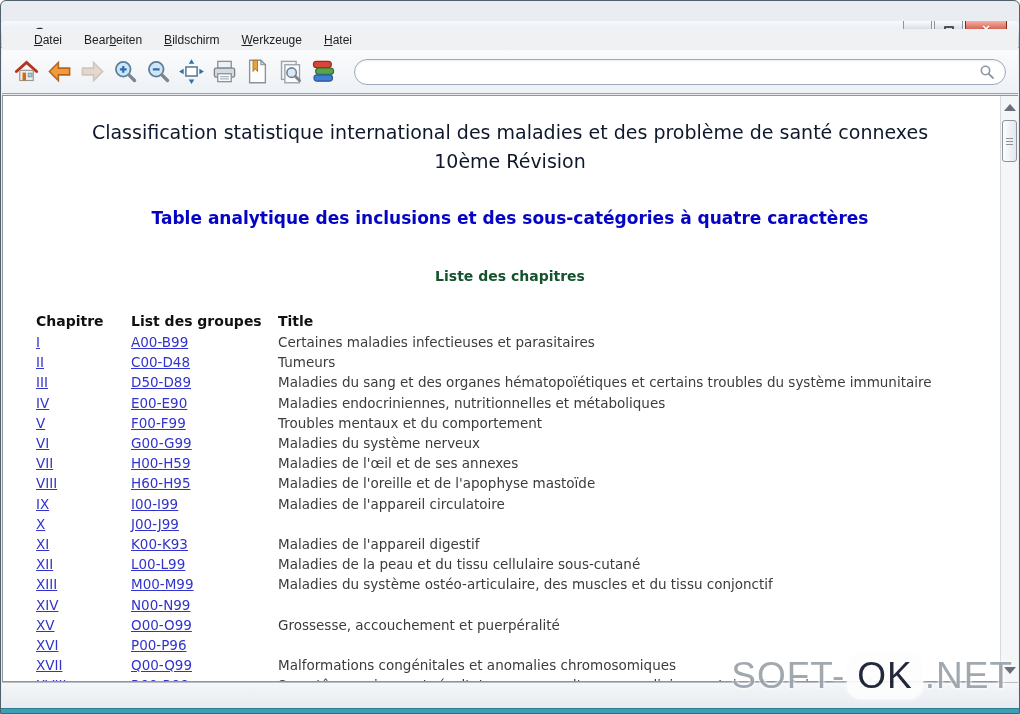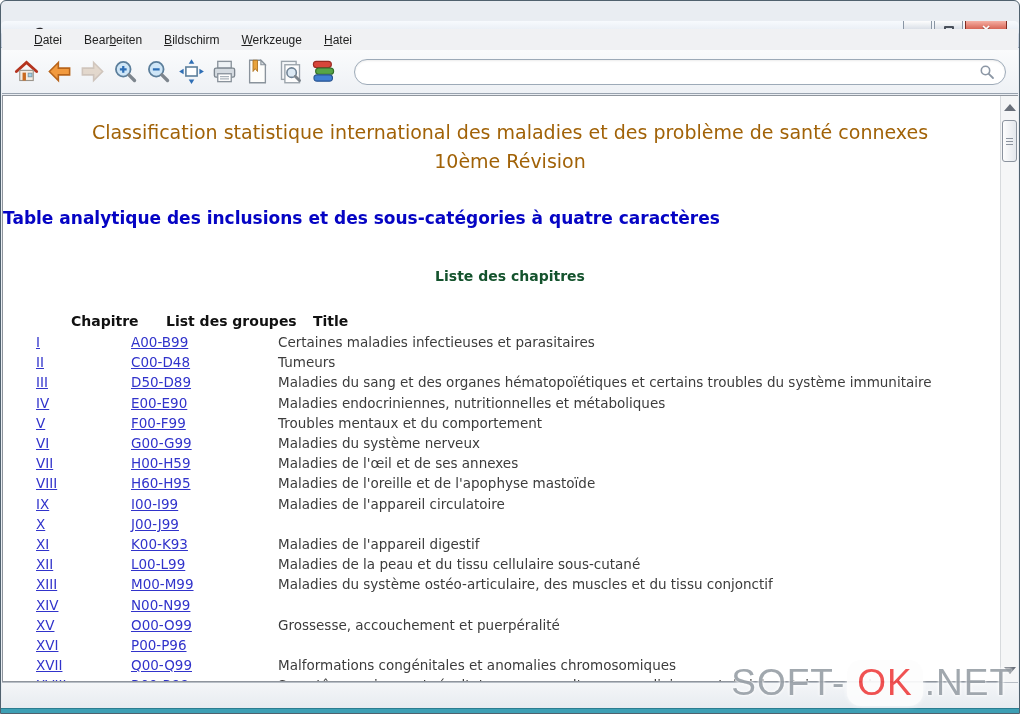--- a/index.html
+++ b/index.html
@@ -68,32 +68,32 @@
     padding:0 30px 0 12px; font-size:13px; font-family:"Liberation Sans",sans-serif;
   }
   .search-glyph { position:absolute; right:10px; top:4px; width:16px; height:16px; color:#8c97a5; }
   
   .content {
     position:absolute; left:1px; top:94px; right:1px; bottom:31px;
     background:#fff; border:1px solid #8f959d; overflow:hidden;
     font-family:"DejaVu Sans", sans-serif;
   }
   .h-red {
-    margin-top:22px; text-align:center; color:#a16207; font-size:19px; line-height:29px;
+    margin-top:22px; text-align:center; color:#0f172a; font-size:19px; line-height:29px;
     font-weight:400; padding:0 30px;
   }
   .h-blue {
-    margin-top:32px; color:#0504c4; font-size:17px; font-weight:bold;
+    margin-top:32px; text-align:center; color:#0504c4; font-size:17px; font-weight:bold;
   }
   .h-list {
     margin-top:40px; text-align:center; color:#14532d; font-size:14px; font-weight:bold;
   }
   .chap-table { margin-top:26px; padding-left:33px; font-size:13.5px; color:#3c3c3c; }
   .chap-row { display:grid; grid-template-columns:95px 147px 1fr; height:20.2px; align-items:center; }
-  .chap-row.head { font-weight:bold; color:#111; font-size:14px; height:22px;margin-left:35px; }
+  .chap-row.head { font-weight:bold; color:#111; font-size:14px; height:22px; }
   .chap-table a { color:#3133cb; text-decoration:underline; }
   
   .vscroll {
     position:absolute; right:1px; top:95px; width:18px; bottom:31px;
     background:#f5f6f7; border-left:1px solid #d7dadd;
   }
   .vs-arrow { position:absolute; left:3px; width:0; height:0; border-left:6px solid transparent; border-right:6px solid transparent; }
   .vs-arrow.up { top:8px; border-bottom:7px solid #6a707a; }
   .vs-arrow.down { bottom:8px; border-top:7px solid #6a707a; }
   .vs-thumb {
@@ -112,21 +112,21 @@
     position:absolute; left:0; right:0; bottom:0; height:5px; background:#3d9fb4;
     border-top:1px solid #2b7econ; border-top:1px solid #2b7d90;
   }
   
   .watermark {
     position:absolute; right:6px; bottom:2px; display:flex; align-items:center;
     font-family:"Liberation Sans",sans-serif; font-size:37px; color:#9aa1a8; letter-spacing:1px;
     text-shadow:0 0 3px #fff, 0 0 3px #fff; opacity:.92; pointer-events:none;
   }
   .wm-ok {
-    background:#fdfdfd; color:#ef4444; border-radius:14px; padding:2px 10px; margin:5px 2px;
+    background:#fdfdfd; color:#0f172a; border-radius:14px; padding:2px 10px; margin:12px 2px;
     box-shadow:0 0 4px rgba(255,255,255,.9);
   }
 </style>
 </head>
 <body>
 
 <div class="window">
 
   <div class="titlebar">
     <svg class="app-icon" viewBox="0 0 20 18">

